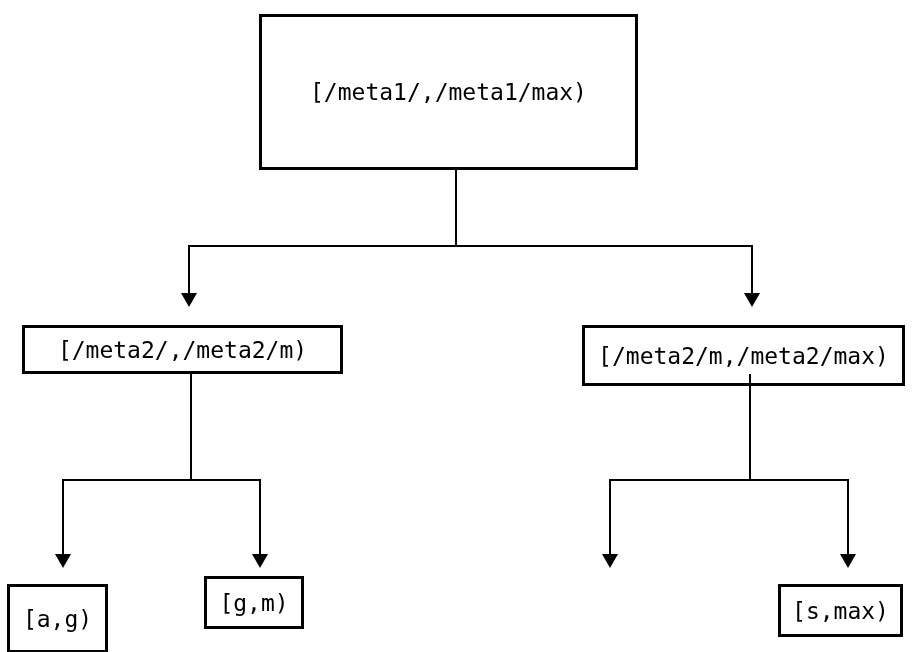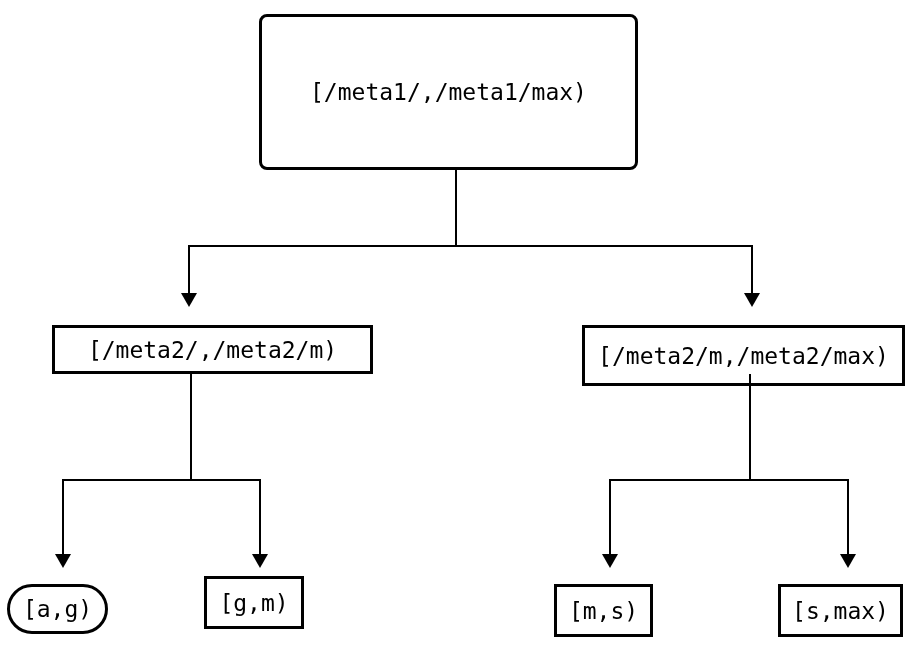--- a/index.html
+++ b/index.html
@@ -39,24 +39,24 @@
   .arrow {
     position: absolute;
     width: 0;
     height: 0;
     border-left: 8px solid transparent;
     border-right: 8px solid transparent;
     border-top: 14px solid #000000;
   }
 
   
-  .n-root { left: 259px; top: 14px;  width: 379px; height: 156px; border-radius: 8px; }
-  .n-l    { left: 22px;  top: 325px; width: 321px; height: 49px; margin-left: 30px; }
+  .n-root { left: 259px; top: 14px;  width: 379px; height: 156px; }
+  .n-l    { left: 22px;  top: 325px; width: 321px; height: 49px; }
   .n-r    { left: 582px; top: 325px; width: 323px; height: 61px; }
-  .n-ll   { left: 7px;   top: 584px; width: 101px; height: 50px; border-radius: 26px; }
+  .n-ll   { left: 7px;   top: 584px; width: 101px; height: 69px; }
   .n-lr   { left: 204px; top: 576px; width: 100px; height: 53px; }
   .n-rl   { left: 554px; top: 584px; width: 99px;  height: 53px; }
   .n-rr   { left: 778px; top: 584px; width: 125px; height: 53px; }
 </style>
 </head>
 <body>
 
 <div class="canvas">
 
   <div class="node n-root">
@@ -68,23 +68,20 @@
   </div>
   <div class="node n-r">
     <span>[/meta2/m,/meta2/max)</span>
   </div>
 
   <div class="node n-ll">
     <span>[a,g)</span>
   </div>
   <div class="node n-lr">
     <span>[g,m)</span>
-  </div>
-  <div class="node n-rl">
-    <span>[m,s)</span>
   </div>
   <div class="node n-rr">
     <span>[s,max)</span>
   </div>
 
   <div class="line v" style="left:455px; top:170px; height:77px;"></div>
   <div class="line h" style="left:188px; top:245px; width:565px;"></div>
   <div class="line v" style="left:188px; top:245px; height:48px;"></div>
   <div class="line v" style="left:751px; top:245px; height:48px;"></div>
   <div class="arrow" style="left:181px; top:293px;"></div>

